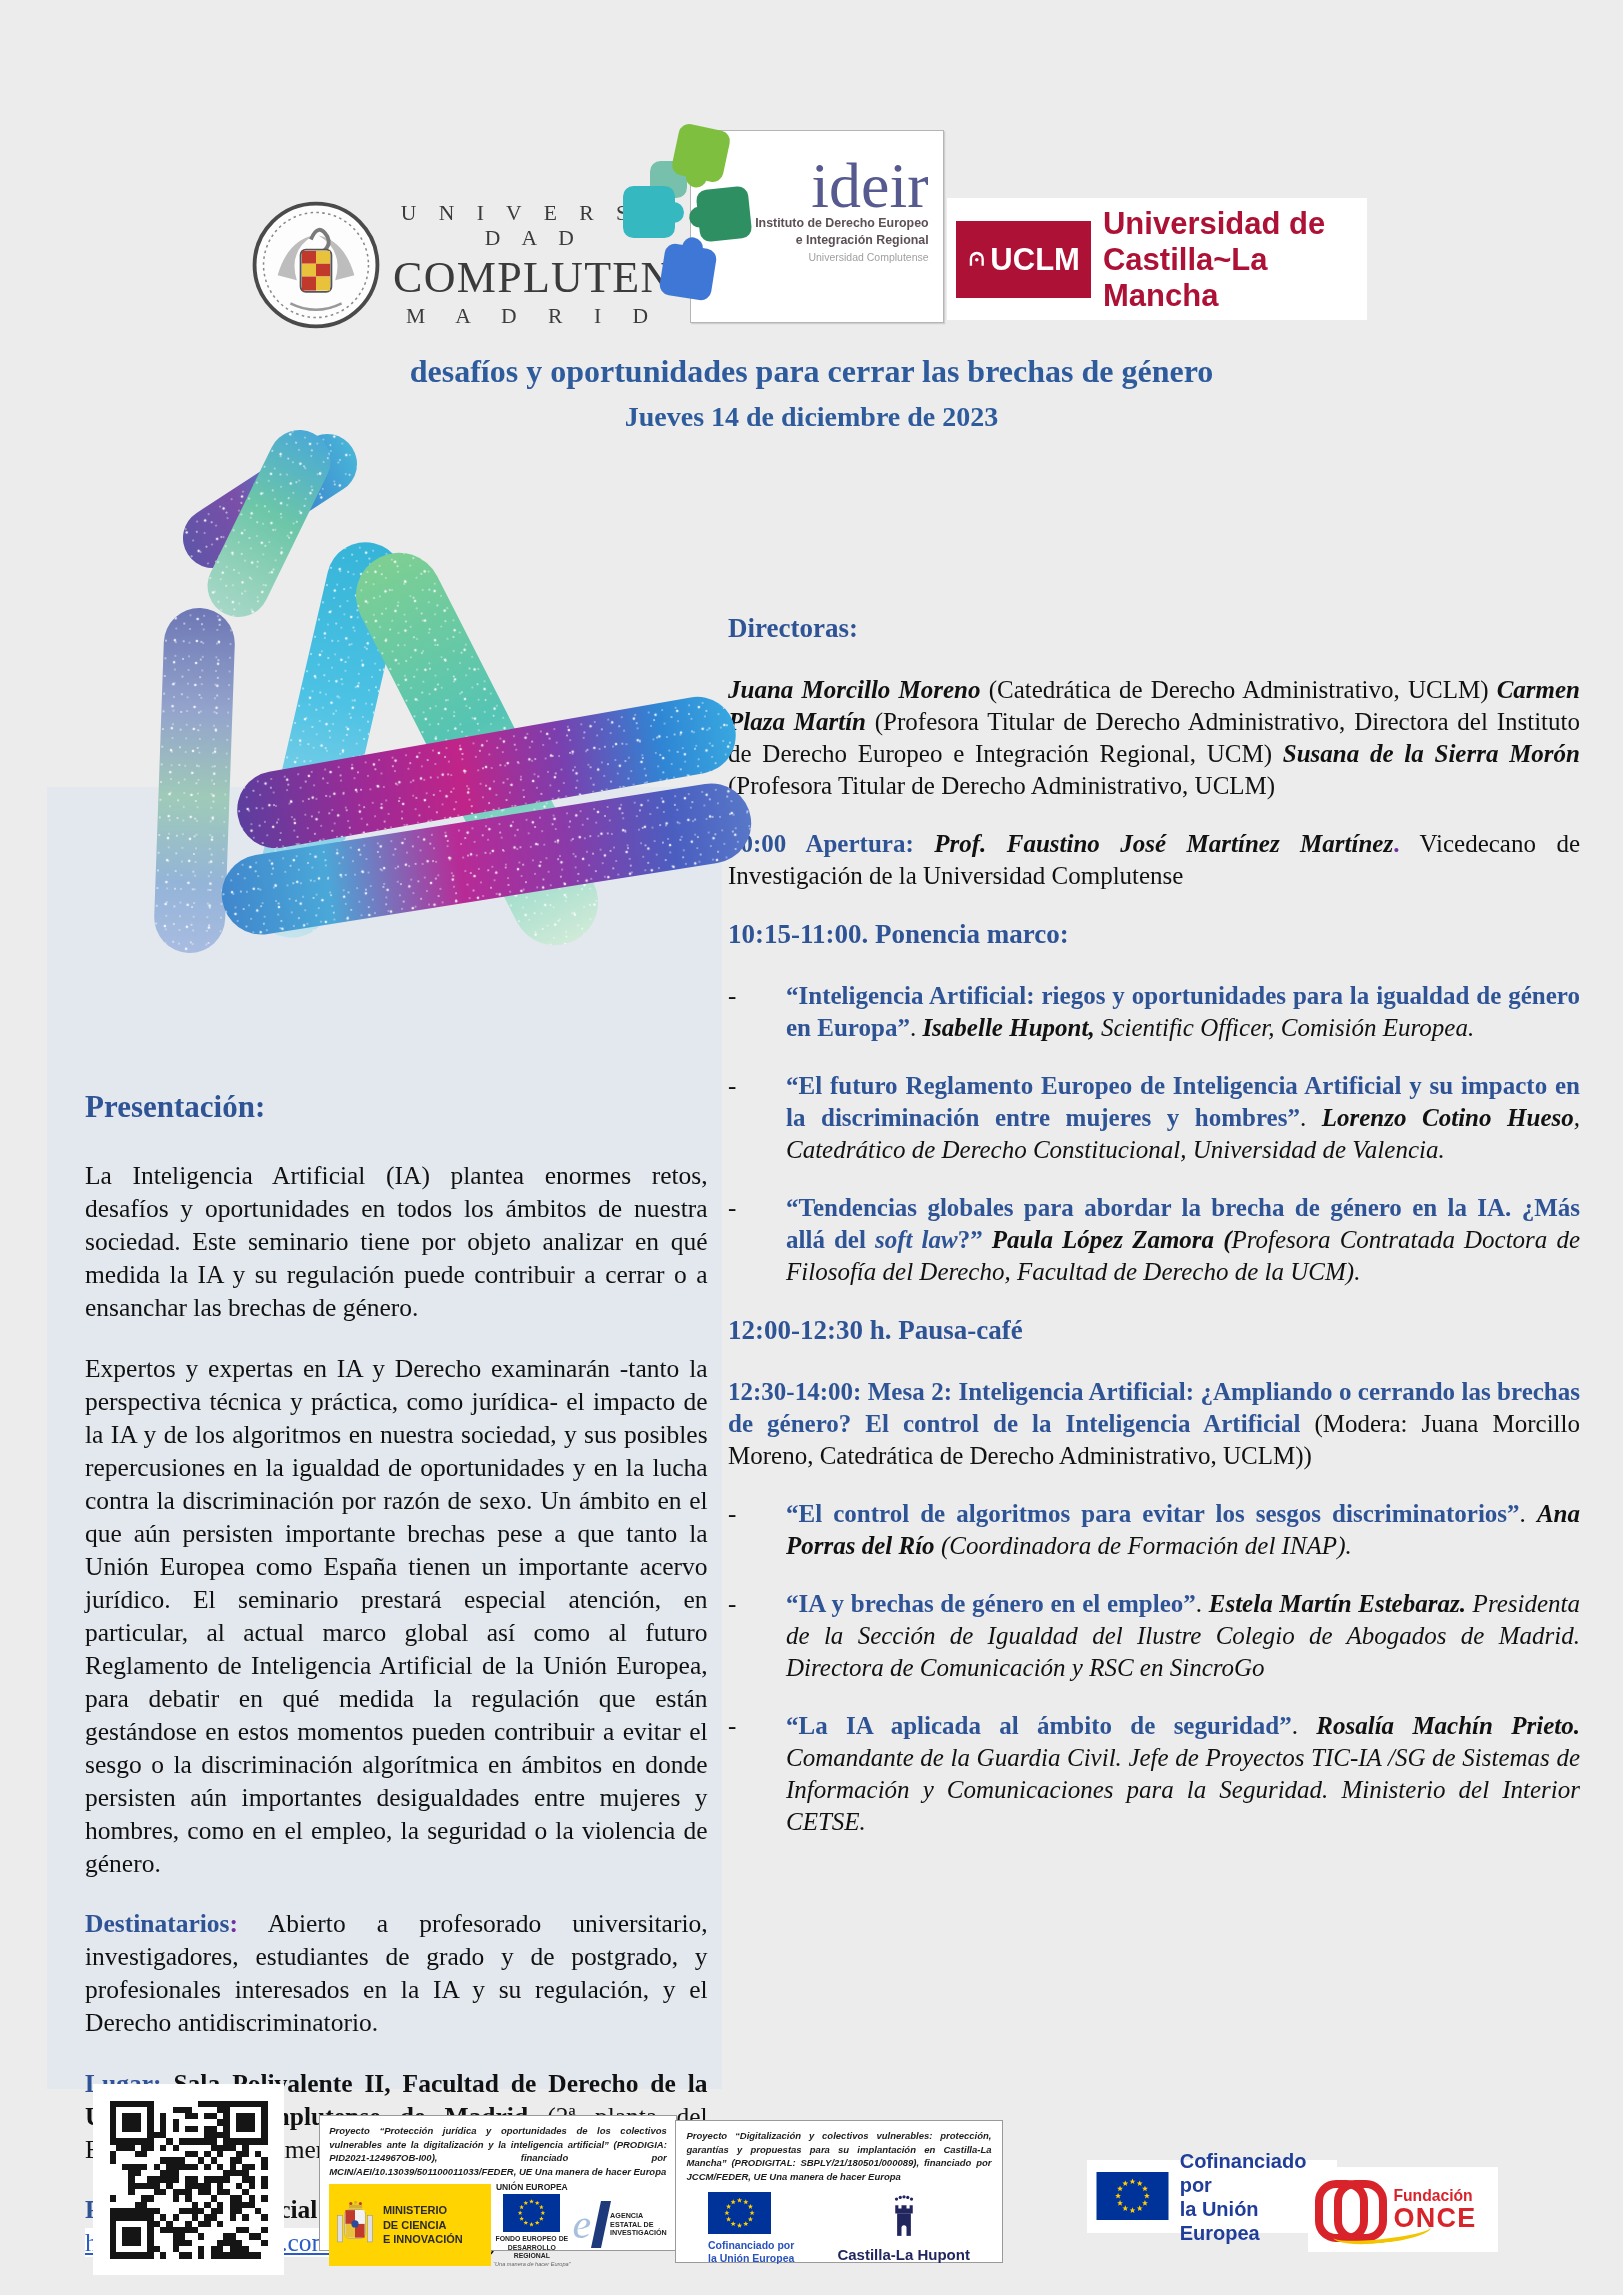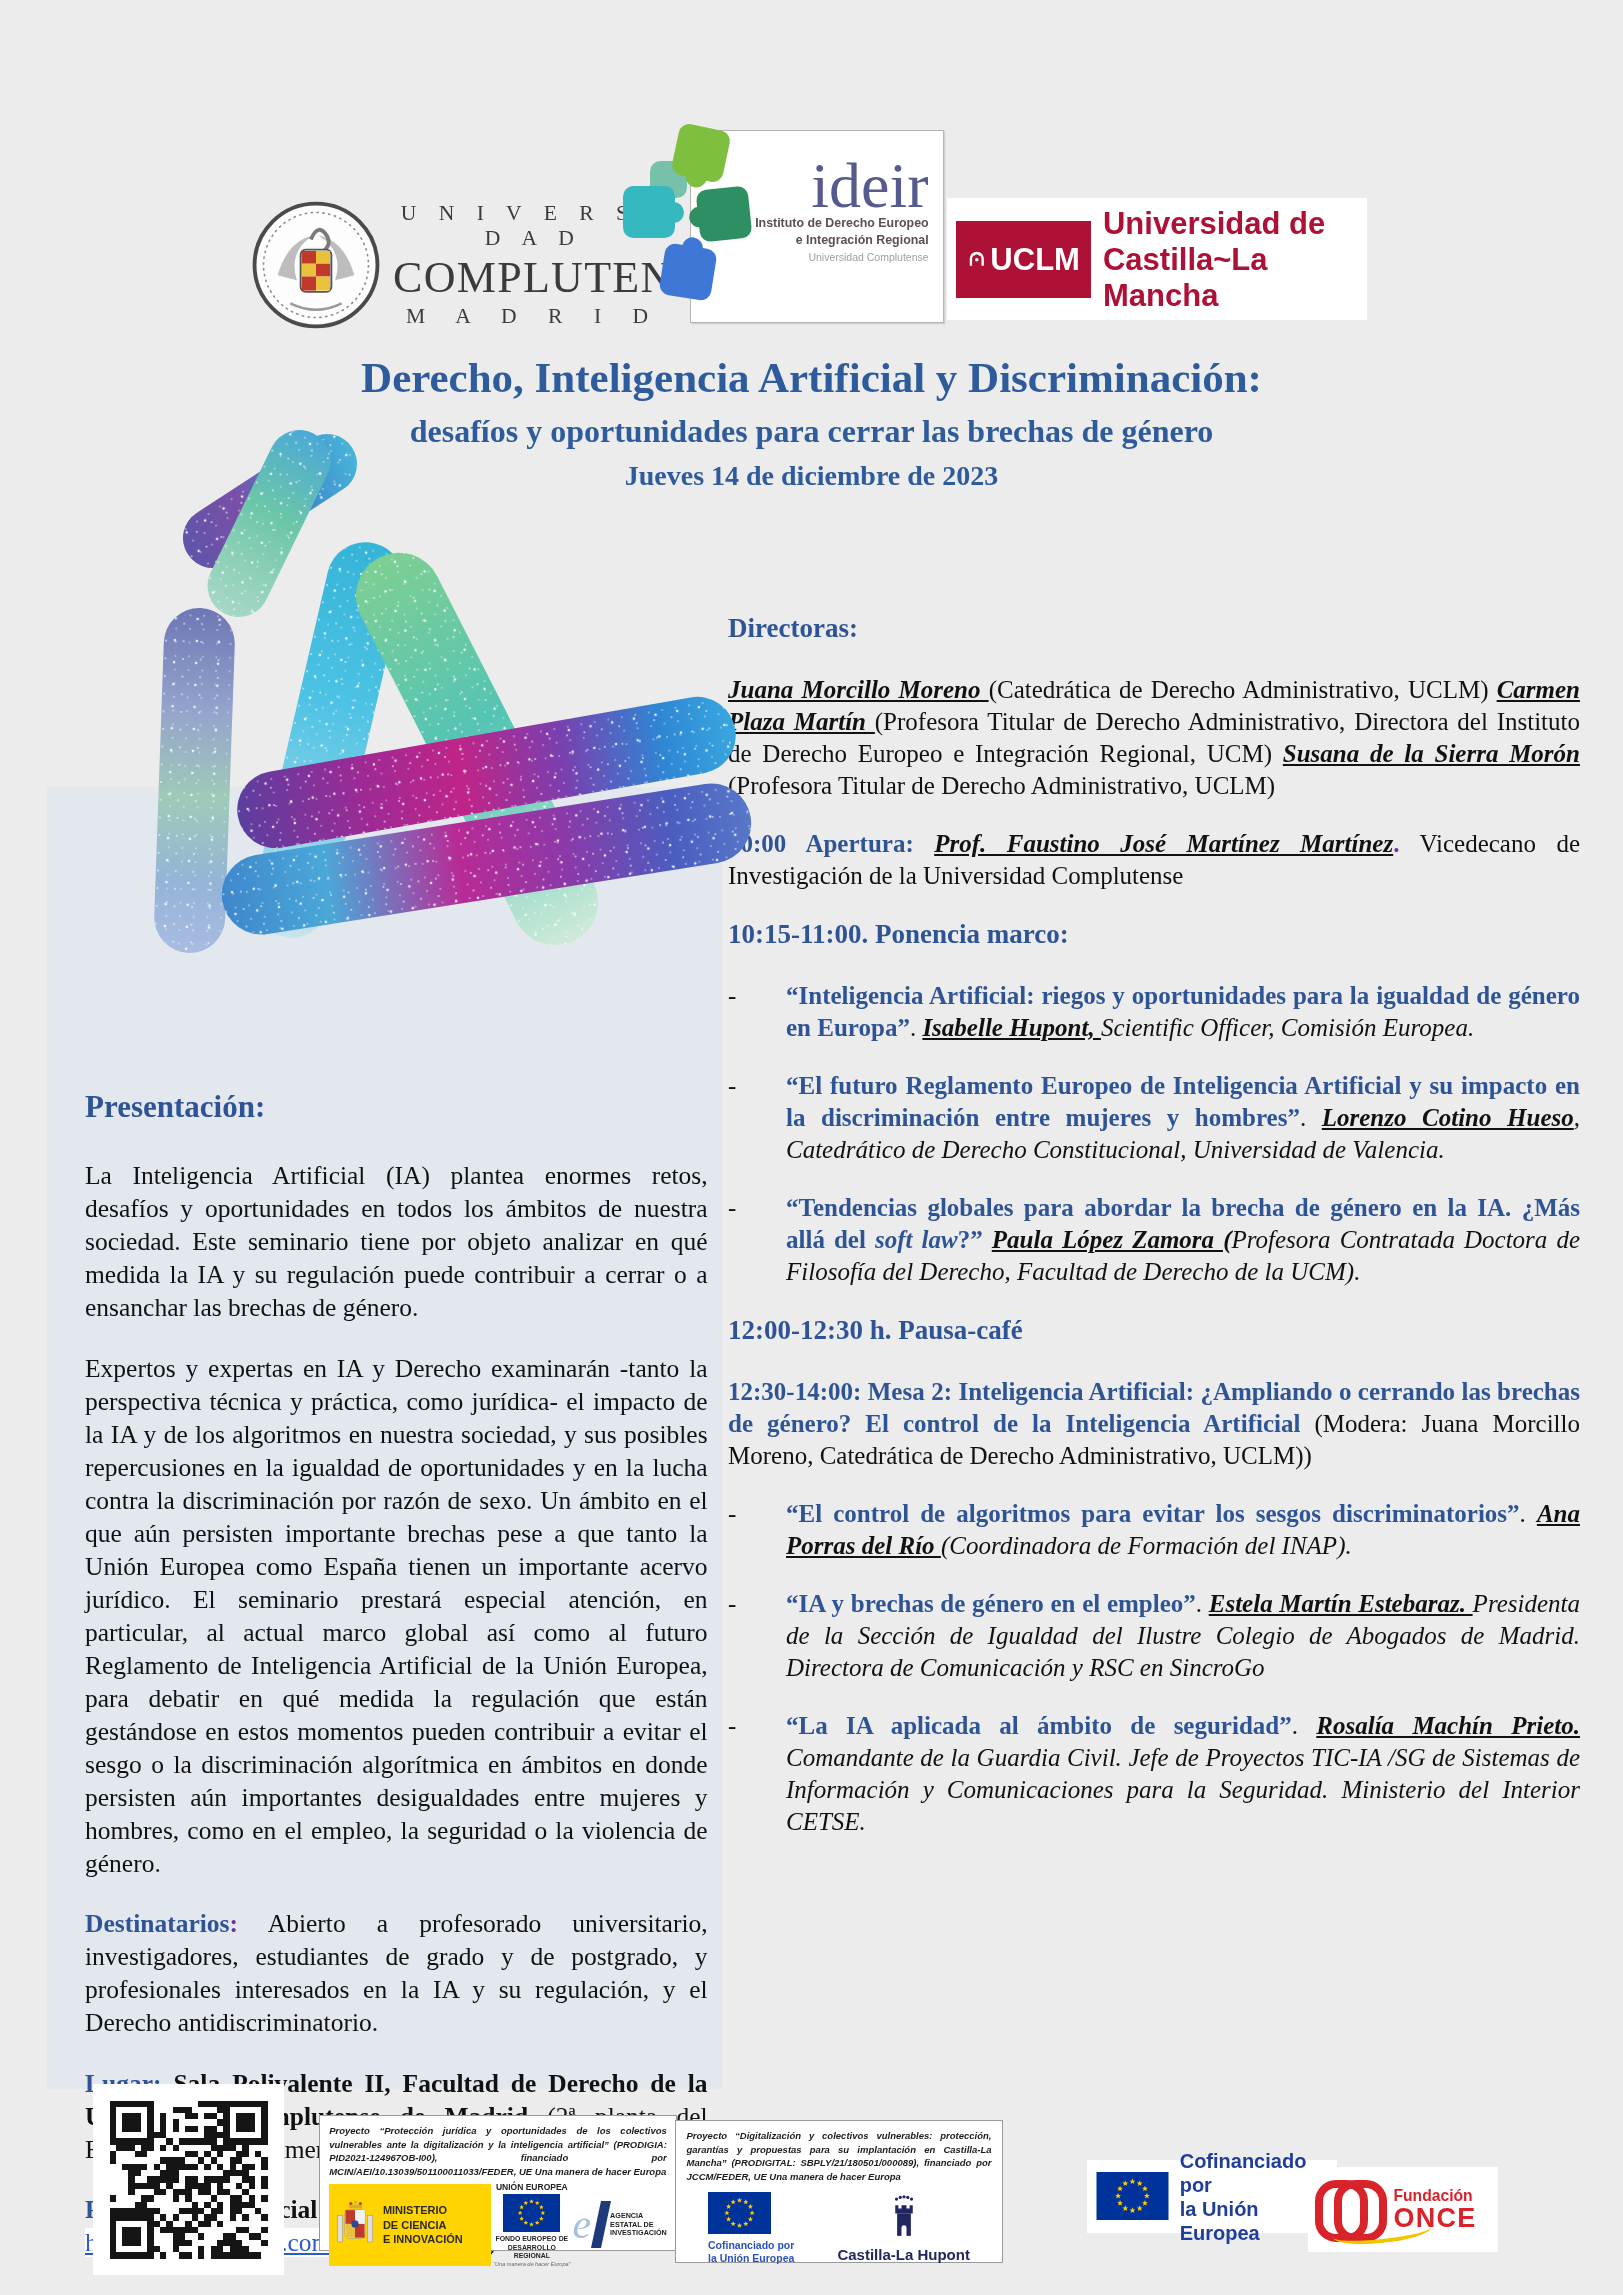--- a/index.html
+++ b/index.html
@@ -74,21 +74,21 @@
   #left-col .blk.heading{margin-bottom:34px;}
   #right-col{position:absolute;left:728px;top:604px;width:852px;z-index:2;}
   #right-col .blk{font-size:25px;line-height:32px;margin-bottom:26px;}
   #right-col .blk.heading{font-size:27px;line-height:33px;margin:7.9px 0 29px;}
   .bullet{display:flex;}
   .dash{flex:0 0 58px;}
   .btxt{flex:1;text-align:justify;}
   .seg-bb{color:var(--heading-blue,#2F5496);font-weight:bold;}
   .seg-bbi{color:var(--heading-blue,#2F5496);font-weight:bold;font-style:italic;}
   .seg-b{font-weight:bold;}
-  .seg-bi{font-weight:bold;font-style:italic;text-decoration:underline;}
+  .seg-bi{font-weight:bold;font-style:italic;}
   .seg-i{font-style:italic;}
   .seg-p{color:var(--purple,#7030A0);font-weight:bold;}
   .seg-link{color:var(--link-blue,#2a5bc7);text-decoration:underline;background:#fff;}
 
   
   .qr-box{position:absolute;left:93px;top:2084px;width:191px;height:191px;background:#fff;z-index:4;
           display:flex;align-items:center;justify-content:center;}
   #qr-grid{display:grid;grid-template-columns:repeat(25,1fr);grid-template-rows:repeat(25,1fr);
            width:158px;height:158px;background:#fff;}
   .qc{background:#fff;} .qc.on{background:#151515;}
@@ -187,21 +187,20 @@
         <span>UCLM</span>
       </div>
       <div class="uclm-names">
         <div>Universidad de</div>
         <div>Castilla~La Mancha</div>
       </div>
     </div>
   </div>
 
   <div class="title">
-    <div class="title-1">Derecho, Inteligencia Artificial y Discriminación:</div>
     <div class="title-2">desafíos y oportunidades para cerrar las brechas de género</div>
     <div class="title-3">Jueves 14 de diciembre de 2023</div>
   </div>
 
   <div class="ia">
     <div class="stk st-cross-a"></div>
     <div class="stk st-cross-b"></div>
     <div class="stk st-stem"></div>
     <div class="stk st-leg-l"></div>
     <div class="stk st-leg-r"></div>

